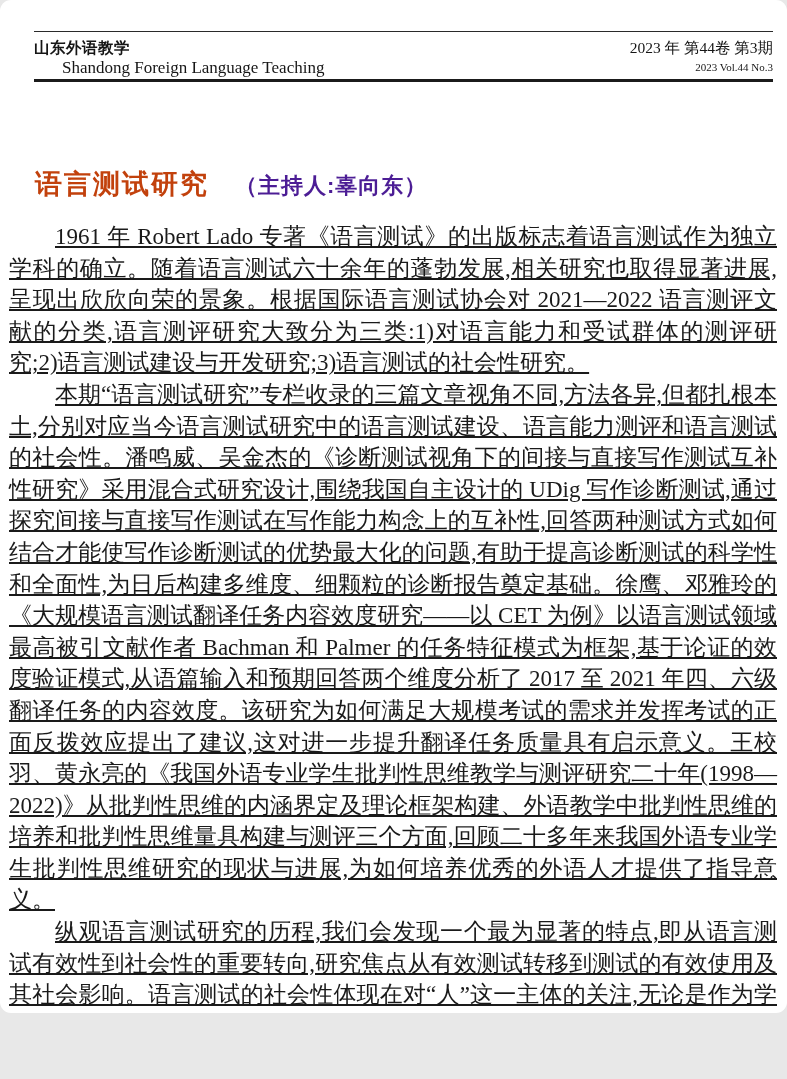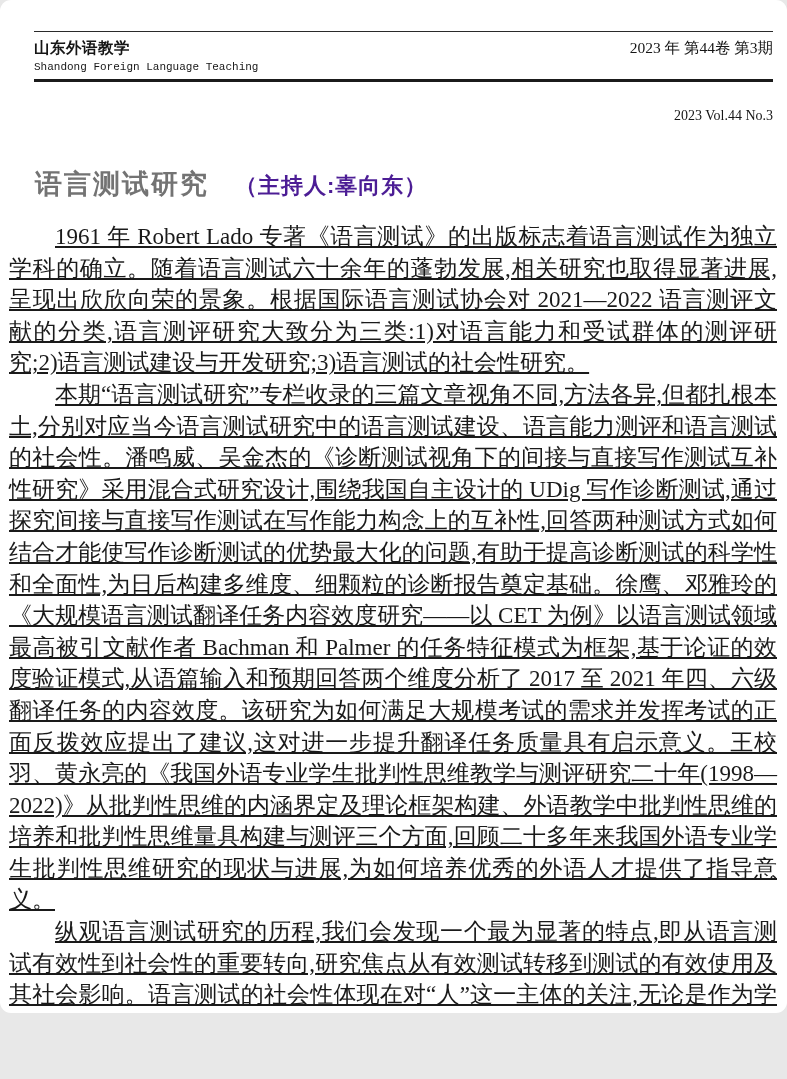--- a/index.html
+++ b/index.html
@@ -39,34 +39,34 @@
   .header-left { text-align: left; }
   .header-right { text-align: right; }
   .journal-name-cn {
     font-family: "Liberation Sans", "DejaVu Sans", sans-serif;
     font-weight: bold;
     font-size: 15.5px;
     line-height: 20px;
     letter-spacing: 0.5px;
   }
   .journal-name-en {
-    font-family: Liberation Mono, monospace;
-    font-size: 11px;
+    font-family: Liberation Serif, serif;
+    font-size: 17px;
     line-height: 19px;
+    margin-left: 28px;
   }
   .issue-cn {
     font-family: "Liberation Serif", "DejaVu Serif", serif;
     font-size: 15.5px;
     line-height: 20px;
   }
   .issue-en {
     font-family: "Liberation Serif", "DejaVu Serif", serif;
-    font-size: 14px;
+    font-size: 11px;
     line-height: 19px;
-    margin-top: 48px;
   }
   .rule-thick {
     position: absolute;
     left: 34px;
     top: 79px;
     width: 739px;
     height: 2.5px;
     background: #1b1b1b;
   }
   
@@ -75,21 +75,21 @@
     left: 35px;
     top: 166px;
     width: 740px;
     white-space: nowrap;
     font-family: "Liberation Sans", "DejaVu Sans", sans-serif;
     font-weight: bold;
   }
   .column-title {
     font-size: 27px;
     letter-spacing: 2px;
-    color: #737373;
+    color: #c2410c;
   }
   .host-note {
     font-size: 22px;
     margin-left: 26px;
     letter-spacing: 1px;
     color: #4c1d95;
   }
   
   .content {
     position: absolute;

